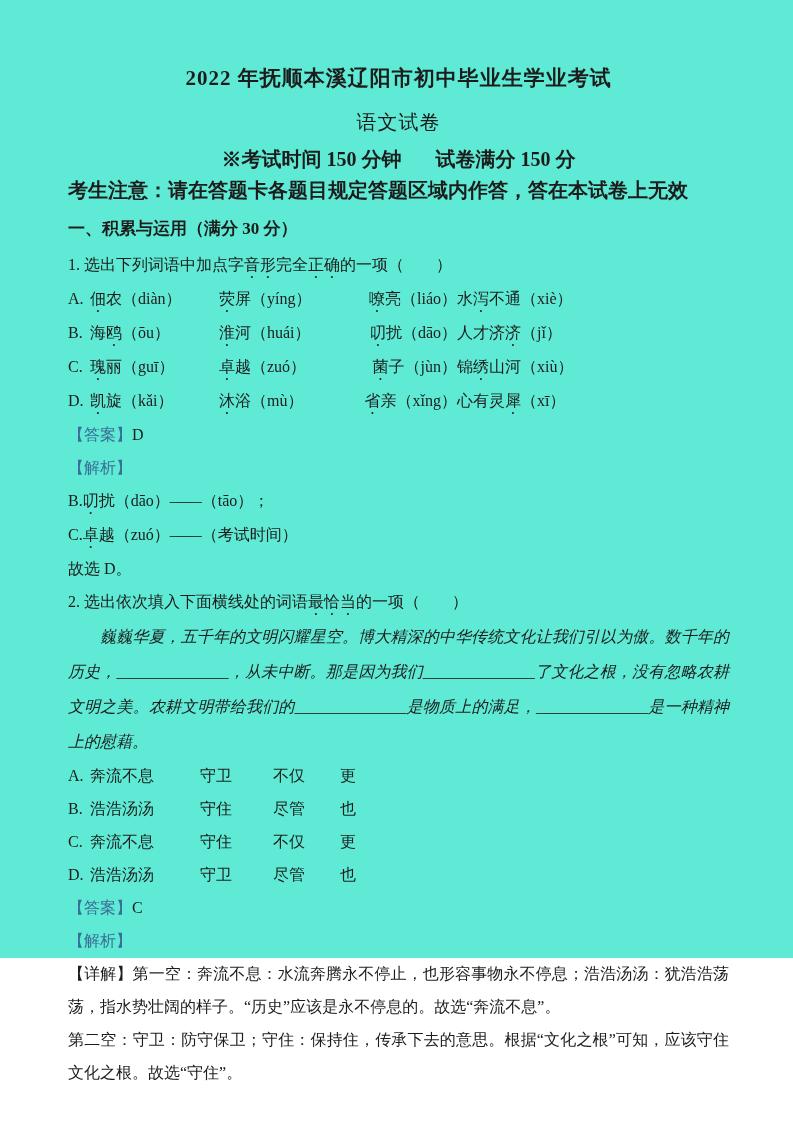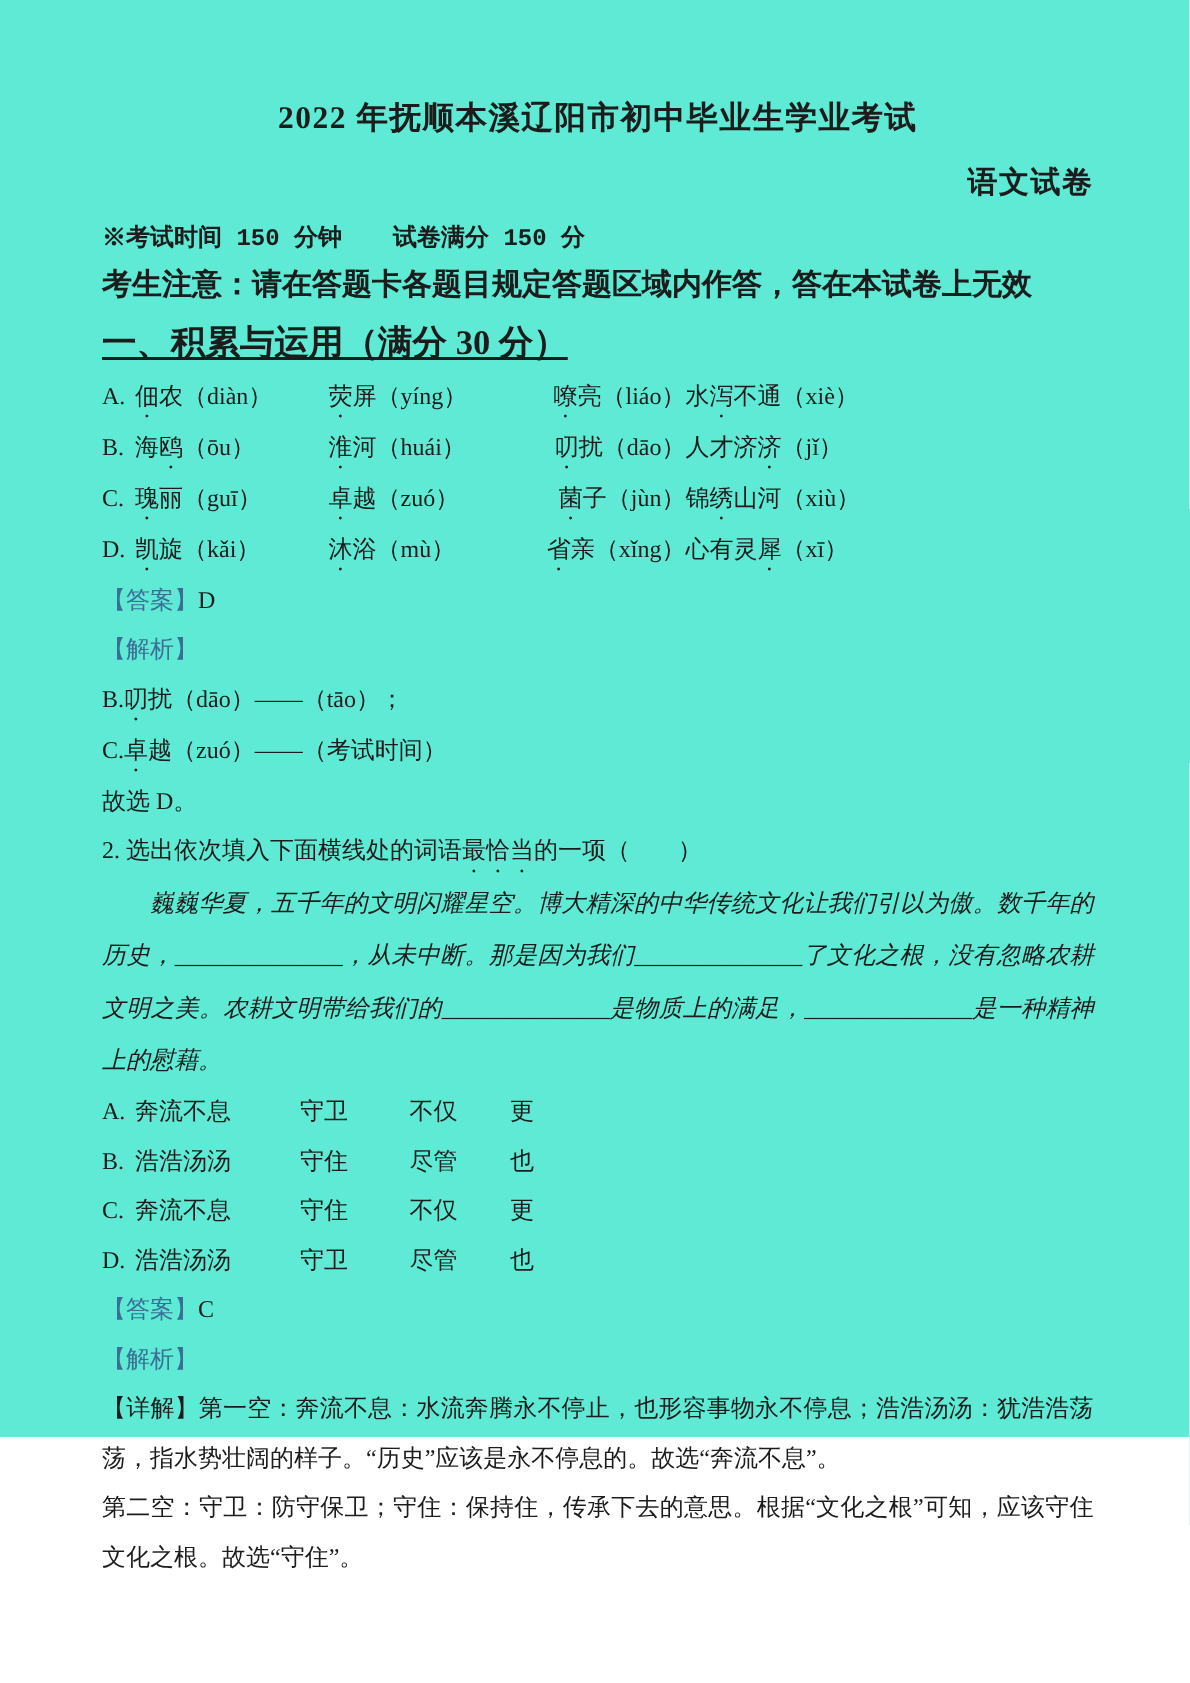--- a/index.html
+++ b/index.html
@@ -24,47 +24,45 @@
   .title {
     font-size: 21px;
     font-weight: 700;
     text-align: center;
     line-height: 28px;
     margin: 0 0 18px 0;
     letter-spacing: 1px;
   }
   .subtitle {
     font-size: 20px;
-    font-weight: 700;
-    text-align: right;
+    font-weight: 400;
+    text-align: center;
     line-height: 24px;
     margin: 0 0 13px 0;
     letter-spacing: 1px;
   }
   .exam-info {
-    font-size: 16px;
+    font-size: 20px;
     font-weight: 700;
-    text-align: left;
+    text-align: center;
     line-height: 24px;
     margin: 0 0 7px 0;
-    font-family: Liberation Mono, monospace;
   }
   .info-gap { display: inline-block; width: 34px; }
   .notice {
     font-size: 20px;
     font-weight: 700;
     line-height: 25px;
     margin: 0 0 12px 0;
   }
   .section-heading {
-    font-size: 23px;
+    font-size: 17px;
     font-weight: 700;
     line-height: 27px;
     margin: 0 0 6px 0;
-    text-decoration: underline;
   }
   .line {
     font-size: 16px;
     line-height: 33px;
     margin: 0;
   }
   .passage {
     font-size: 16px;
     line-height: 35px;
     margin: 0;
@@ -103,20 +101,21 @@
 
   <h1 class="title">2022 年抚顺本溪辽阳市初中毕业生学业考试</h1>
   <h2 class="subtitle">语文试卷</h2>
 
   <p class="exam-info"><span>※考试时间 150 分钟</span><span class="info-gap"></span><span>试卷满分 150 分</span></p>
 
   <p class="notice">考生注意：请在答题卡各题目规定答题区域内作答，答在本试卷上无效</p>
 
   <h3 class="section-heading">一、积累与运用（满分 30 分）</h3>
 
+  <p class="line"><span>1. 选出下列词语中加点字</span><span class="em-dot">音形</span><span>完全</span><span class="em-dot">正确</span><span>的一项（　　）</span></p>
 
   <div class="line">
     <span class="letter">A.</span><span class="q1c1"><span></span><span class="em-dot">佃</span><span>农（diàn）</span></span><span class="q1c2"><span></span><span class="em-dot">荧</span><span>屏（yíng）</span></span><span class="q1c3"><span></span><span class="em-dot">嘹</span><span>亮（liáo）</span></span><span><span>水</span><span class="em-dot">泻</span><span>不通（xiè）</span></span>
   </div>
   <div class="line">
     <span class="letter">B.</span><span class="q1c1"><span>海</span><span class="em-dot">鸥</span><span>（ōu）</span></span><span class="q1c2"><span></span><span class="em-dot">淮</span><span>河（huái）</span></span><span class="q1c3"><span></span><span class="em-dot">叨</span><span>扰（dāo）</span></span><span><span>人才济</span><span class="em-dot">济</span><span>（jǐ）</span></span>
   </div>
   <div class="line">
     <span class="letter">C.</span><span class="q1c1"><span></span><span class="em-dot">瑰</span><span>丽（guī）</span></span><span class="q1c2"><span></span><span class="em-dot">卓</span><span>越（zuó）</span></span><span class="q1c3"><span></span><span class="em-dot">菌</span><span>子（jùn）</span></span><span><span>锦</span><span class="em-dot">绣</span><span>山河（xiù）</span></span>
   </div>

